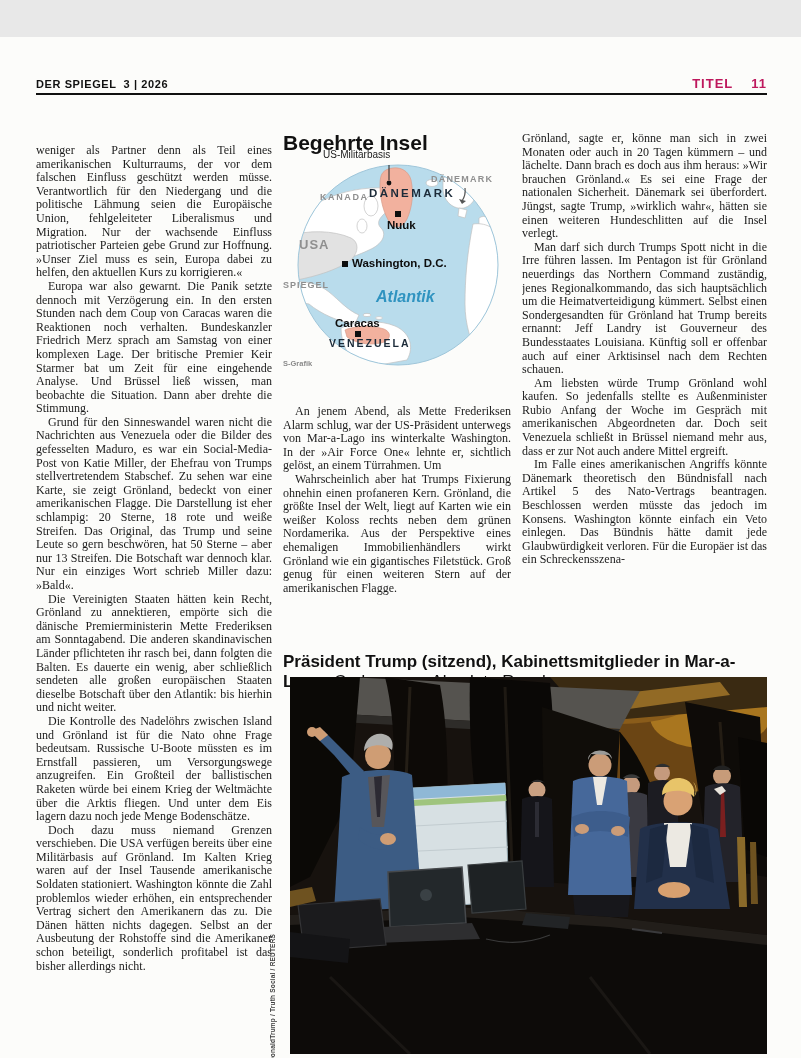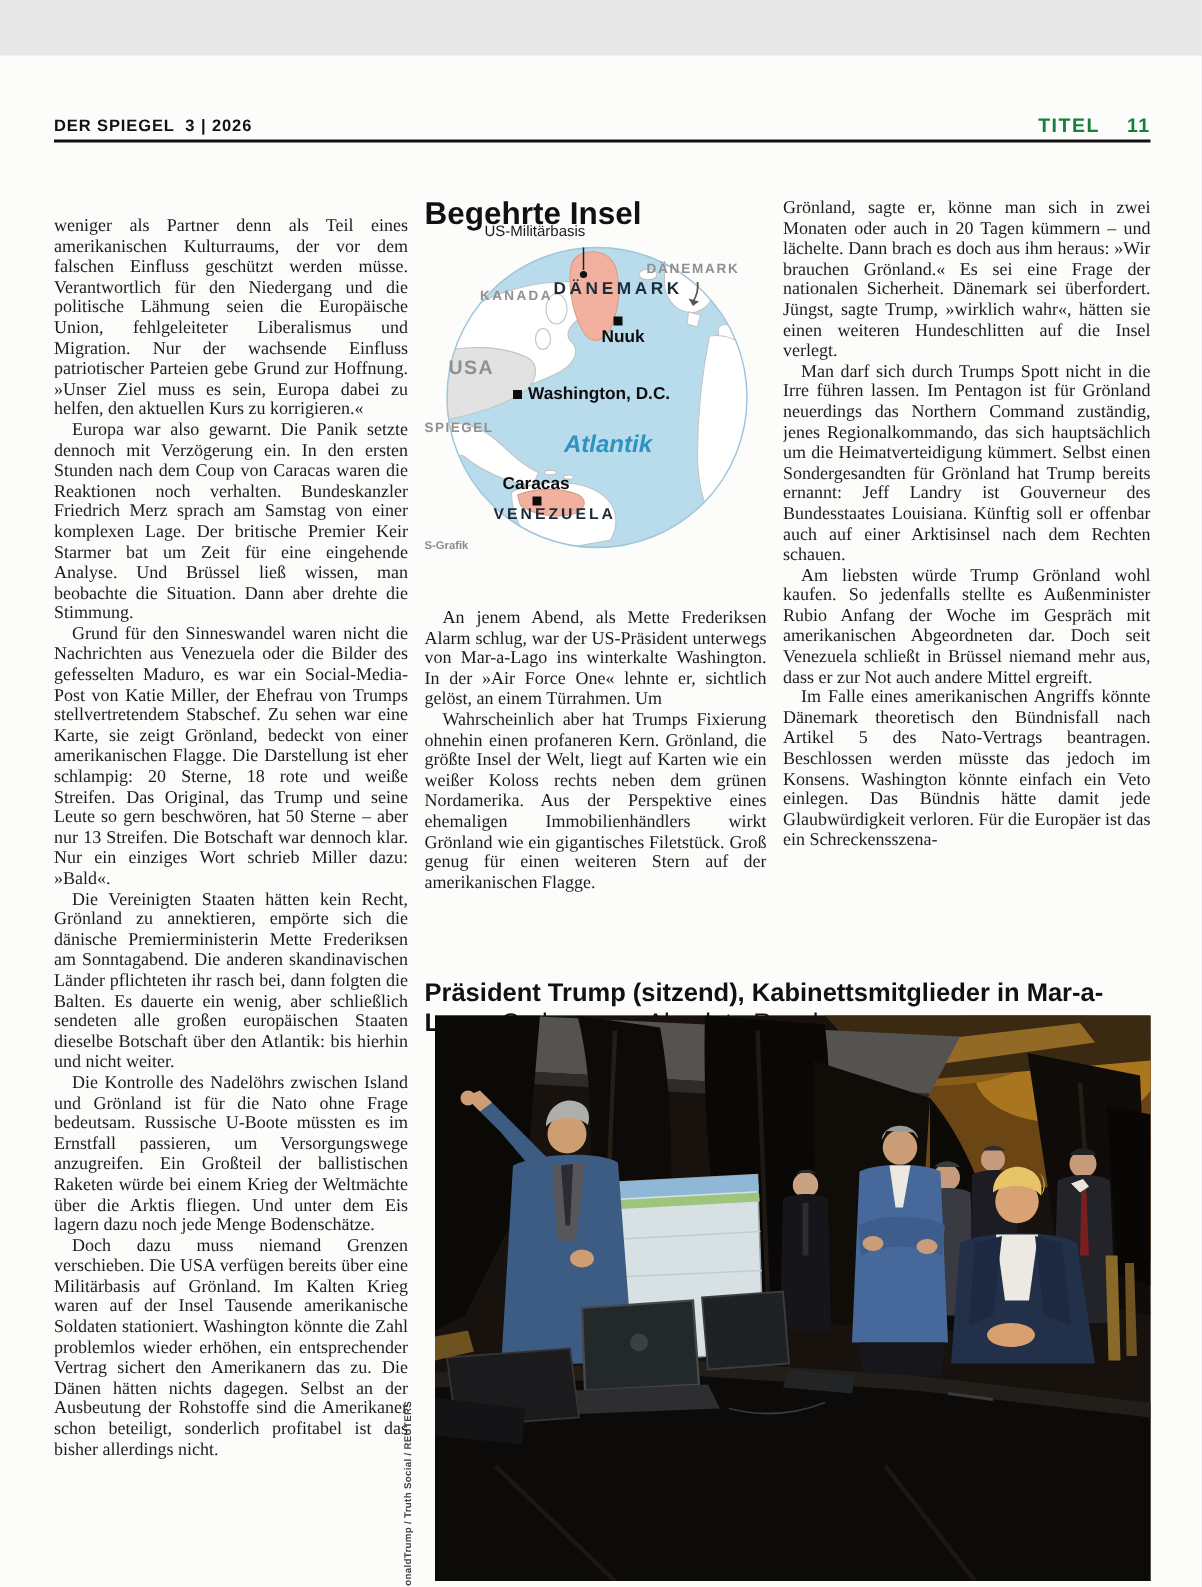--- a/index.html
+++ b/index.html
@@ -3,21 +3,21 @@
 <meta charset="utf-8">
 <style>
   html,body{margin:0;padding:0;background:#e8e8e8;}
   .page{position:relative;width:801px;height:1058px;background:#fcfcfa;overflow:hidden;
         font-family:"Liberation Serif",serif;color:#1b1b1b;margin-top:37px;}
   
   .hdr-left{position:absolute;left:36px;top:41px;font-family:"Liberation Sans",sans-serif;
             font-weight:bold;font-size:11px;letter-spacing:.6px;color:#111;}
   .hdr-issue{margin-left:7px;}
   .hdr-right{position:absolute;right:34px;top:39px;font-family:"Liberation Sans",sans-serif;
-             font-weight:bold;font-size:13px;letter-spacing:1px;color:#15803d;}
+             font-weight:bold;font-size:13px;letter-spacing:1px;color:#be185d;}
   .hdr-page{margin-left:18px;}
   .hdr-rule{position:absolute;left:36px;top:56px;width:731px;height:2px;background:#101010;}
   
   .col{position:absolute;font-size:12px;line-height:13.6px;text-align:justify;overflow:hidden;
        hyphens:auto;-webkit-hyphens:auto;}
   .col p{margin:0;}
   .col p.ind{text-indent:12px;}
   #col1{left:36px;top:107px;width:236px;height:912px;}
   #col2text{left:283px;top:368px;width:228px;height:236px;}
   #col3{left:522px;top:95px;width:245px;height:480px;}
@@ -95,21 +95,21 @@
       <circle cx="105" cy="101" r="100" fill="none" stroke="#9fc6da" stroke-width="1"></circle>
       <line x1="96" y1="1" x2="96" y2="16" stroke="#222" stroke-width="1"></line>
       <circle cx="96" cy="19" r="2.4" fill="#111"></circle>
       <path d="M 172,24 q 1,7 -3,13" fill="none" stroke="#555" stroke-width="1.2"></path>
       <path d="M 166,35 l 3,5 l 4,-3 z" fill="#555"></path>
     </svg>
     <div class="mlbl base-lbl">US-Militärbasis</div>
     <div class="mlbl gray" style="left:37px;top:59px;">KANADA</div>
     <div class="mlbl dark" style="left:86px;top:54px;">DÄNEMARK</div>
     <div class="mlbl gray" style="left:148px;top:41px;letter-spacing:1.2px;">DÄNEMARK</div>
-    <div class="mlbl city" style="left:118px;top:78px;"><span class="sq" style="display:block;margin:0 0 2px 8px;"></span><span>Nuuk</span></div>
+    <div class="mlbl city" style="left:104px;top:78px;"><span class="sq" style="display:block;margin:0 0 2px 8px;"></span><span>Nuuk</span></div>
     <div class="mlbl gray" style="left:16px;top:104px;font-size:13px;letter-spacing:1px;">USA</div>
     <div class="mlbl city" style="left:59px;top:124px;"><span class="sq"></span><span>Washington, D.C.</span></div>
     <div class="mlbl gray" style="left:0px;top:147px;letter-spacing:1px;">SPIEGEL</div>
     <div class="mlbl atl">Atlantik</div>
     <div class="mlbl city" style="left:52px;top:184px;"><span>Caracas</span><span class="sq" style="display:block;margin:2px 0 0 20px;"></span></div>
     <div class="mlbl dark" style="left:46px;top:204px;font-size:10.5px;letter-spacing:2px;">VENEZUELA</div>
     <div class="map-credit">S-Grafik</div>
   </div>
 
   <div class="col" id="col2text">

